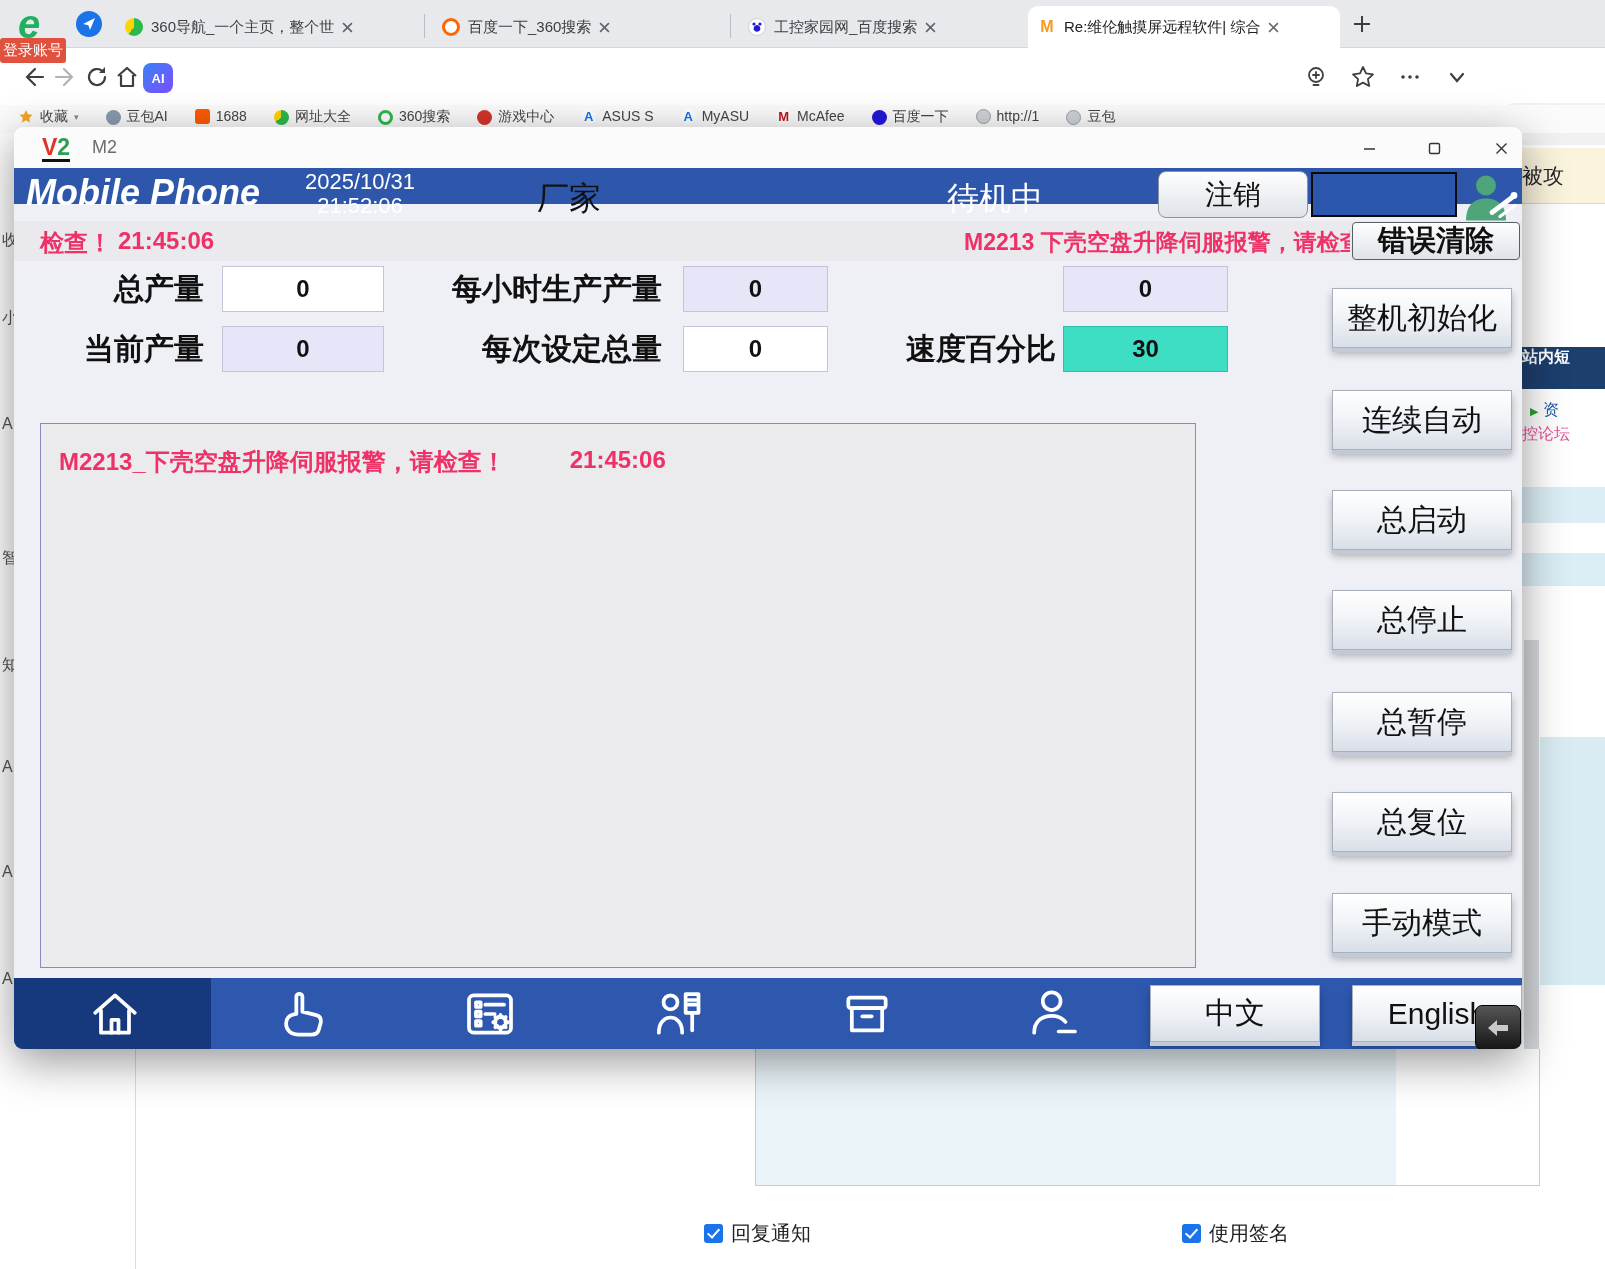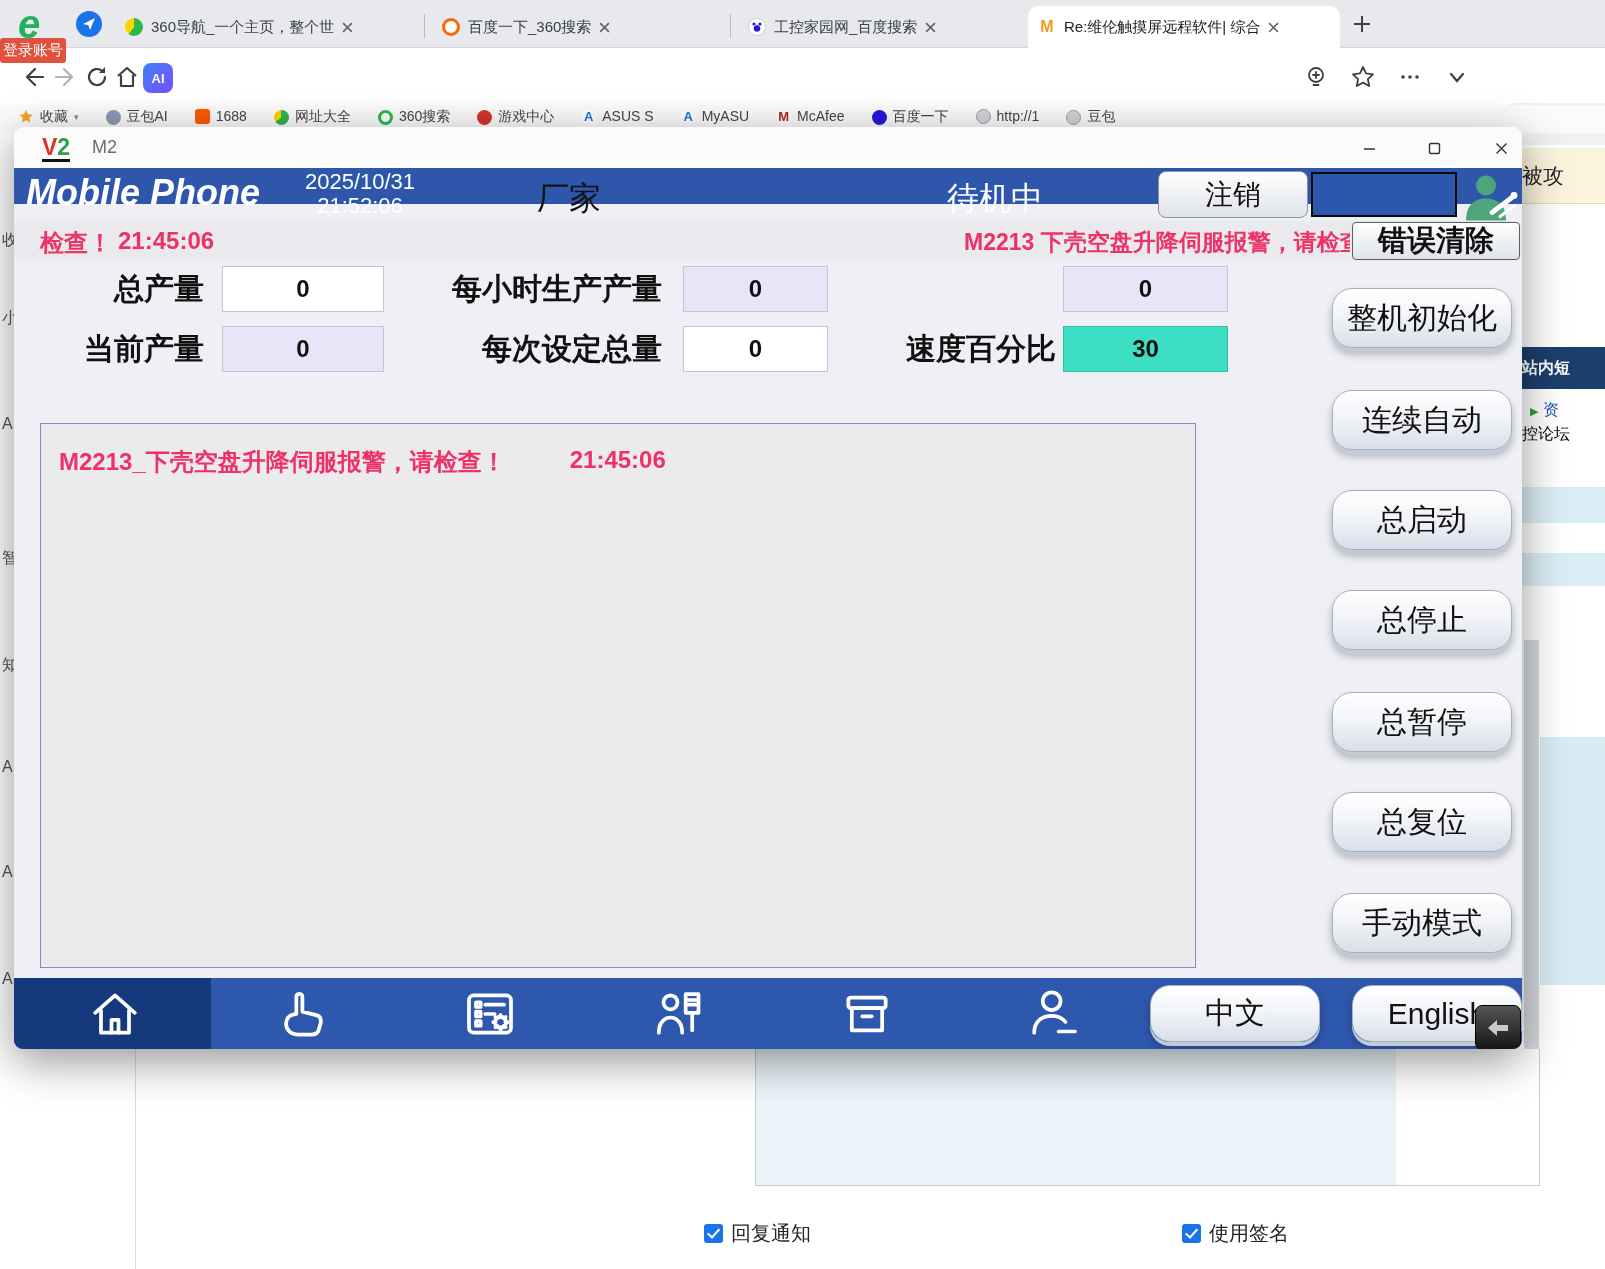--- a/index.html
+++ b/index.html
@@ -51,24 +51,24 @@
     justify-content:center; color:#fff; font-size:10px; font-weight:bold; flex:0 0 auto; }
   .caret { font-size:9px; color:#888; }
 
   
   .leftstrip span { position:absolute; left:2px; font-size:16px; color:#555; }
   .rp { position:absolute; }
   .attackbar { left:1522px; top:148px; width:83px; height:56px; background:#fbf4dd;
     border-bottom:1px solid #e3d8ae; font-size:21px; color:#222;
     display:flex; align-items:center; }
   .msgbar { left:1522px; top:347px; width:83px; height:42px; background:#1c3f6e;
-    color:#fff; font-size:16px; font-weight:bold; display:flex; align-items:center; }
+    color:#fff; font-size:16px; font-weight:bold; display:flex; align-items:flex-start; }
   .rlink1 { left:1530px; top:400px; font-size:16px; color:#1a56a8; }
   .rlink1 .tri { color:#2da12d; font-size:11px; }
-  .rlink2 { left:1522px; top:424px; font-size:16px; color:#000000; }
+  .rlink2 { left:1522px; top:424px; font-size:16px; color:#ec4899; }
   .rrow1 { left:1522px; top:487px; width:83px; height:36px; background:#dbeef5; }
   .rrow2 { left:1522px; top:553px; width:83px; height:33px; background:#dbeef5; }
   .rpanel { left:1540px; top:737px; width:65px; height:248px; background:#d9ecf3; }
   .rscroll { left:1524px; top:640px; width:15px; height:410px; background:#d6d9dd; }
 
   .botpage { position:absolute; left:0; top:1049px; width:1605px; height:220px; background:#fff; }
   .vline1 { position:absolute; left:135px; top:0; width:1px; height:220px; background:#dcdcdc; }
   .formbox { position:absolute; left:755px; top:0; width:785px; height:137px;
     background:#fff; border:1px solid #bccfda; border-top:none; }
   .formtint { position:absolute; left:0px; top:0; width:640px; height:136px; background:#eaf4f9; }
@@ -121,21 +121,21 @@
   .valbox { position:absolute; height:46px; line-height:44px; text-align:center;
     font-size:24px; font-weight:bold; color:#111; border:1px solid #c4c4d6; background:#fff; }
   .lav { background:#e6e6f8; }
   .teal { background:#3edec4; border-color:#2fbfa8; }
 
   .alarmbox { position:absolute; left:26px; top:296px; width:1156px; height:545px;
     background:#ebebee; border:1px solid #8a8ac0; padding:22px 18px; }
   .alarmline { display:flex; gap:64px; font-size:24px; font-weight:bold; }
 
   .btn3d { background:linear-gradient(180deg,#ffffff 0%,#f2f4f8 45%,#d9dfe8 100%);
-    border:1px solid #a7b0bd; border-radius:20px;
+    border:1px solid #a7b0bd; border-radius:0;
     box-shadow:0 4px 0 #c3cad5, 0 6px 8px rgba(0,0,0,.28), inset 0 2px 0 #fff;
     display:flex; align-items:center; justify-content:center; color:#111; }
   .sidebtn { position:absolute; left:1318px; width:180px; height:60px; font-size:30px; }
 
   .hminav { position:absolute; left:0; top:851px; width:1508px; height:71px; background:#2e58ae; }
   .navactive { position:absolute; left:0; top:0; width:197px; height:71px; background:#16397e; }
   .navico { position:absolute; top:8px; width:56px; height:56px; }
   .navico svg { width:100%; height:100%; }
   .navico svg * { stroke:#fff; stroke-width:1.6; fill:none; stroke-linecap:round; stroke-linejoin:round; }
   .langbtn { position:absolute; top:7px; width:170px; height:57px; font-size:30px; }

